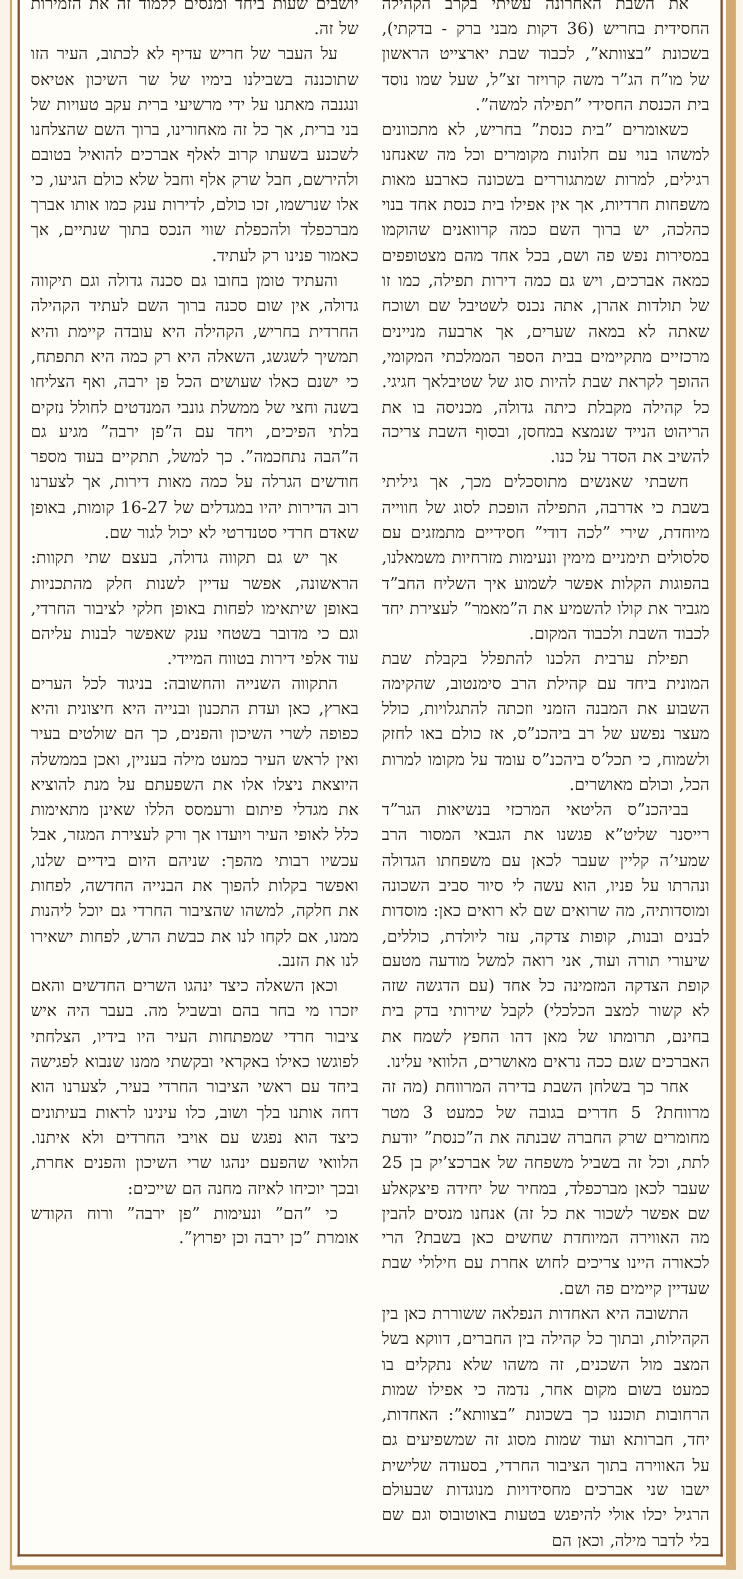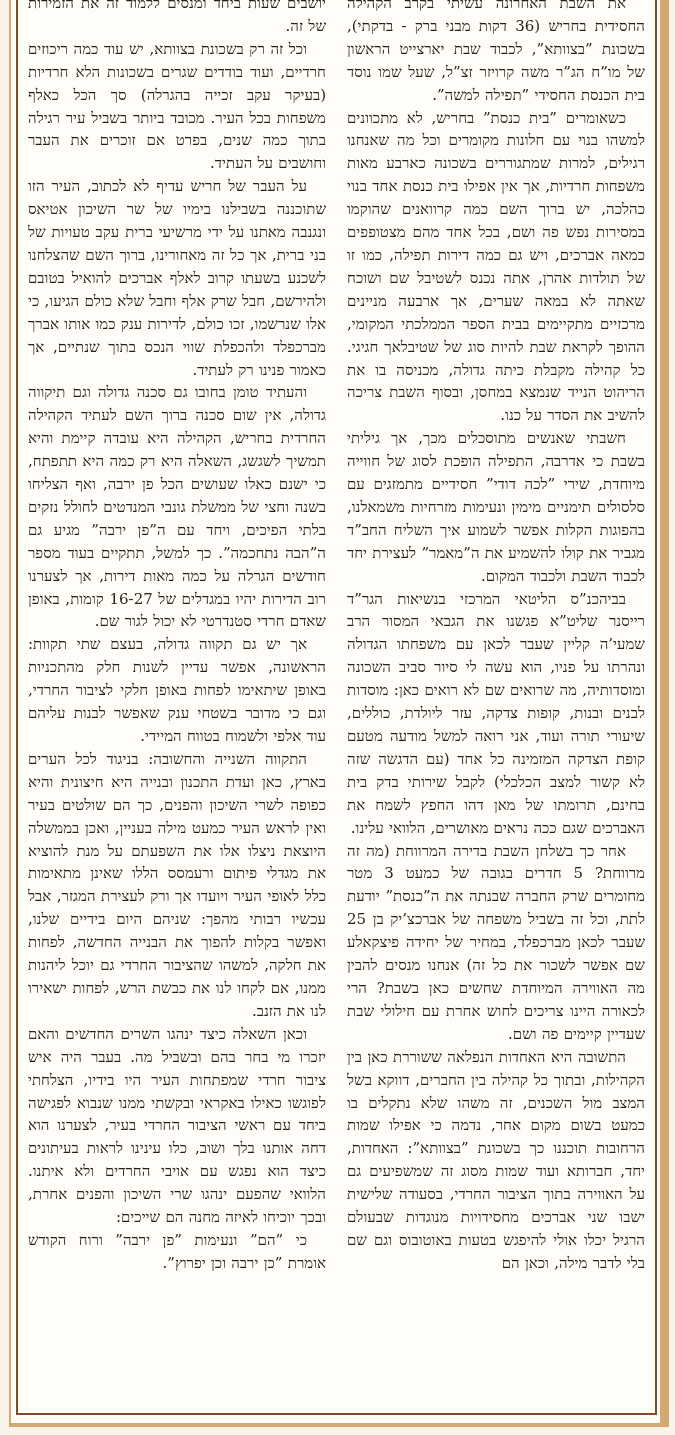--- a/index.html
+++ b/index.html
@@ -70,29 +70,29 @@
 <body>
 
 <div class="page">
   <div class="frame-outer"></div>
   <div class="frame-inner">
     <div class="columns">
       <div class="column" id="col-right">
           <p class="para indent">את השבת האחרונה עשיתי בקרב הקהילה החסידית בחריש (36 דקות מבני ברק - בדקתי), בשכונת ”בצוותא”, לכבוד שבת יארצייט הראשון של מו”ח הג”ר משה קרויזר זצ”ל, שעל שמו נוסד בית הכנסת החסידי ”תפילה למשה”.</p>
           <p class="para indent">כשאומרים ”בית כנסת” בחריש, לא מתכוונים למשהו בנוי עם חלונות מקומרים וכל מה שאנחנו רגילים, למרות שמתגוררים בשכונה כארבע מאות משפחות חרדיות, אך אין אפילו בית כנסת אחד בנוי כהלכה, יש ברוך השם כמה קרוואנים שהוקמו במסירות נפש פה ושם, בכל אחד מהם מצטופפים כמאה אברכים, ויש גם כמה דירות תפילה, כמו זו של תולדות אהרן, אתה נכנס לשטיבל שם ושוכח שאתה לא במאה שערים, אך ארבעה מניינים מרכזיים מתקיימים בבית הספר הממלכתי המקומי, ההופך לקראת שבת להיות סוג של שטיבלאך חגיגי. כל קהילה מקבלת כיתה גדולה, מכניסה בו את הריהוט הנייד שנמצא במחסן, ובסוף השבת צריכה להשיב את הסדר על כנו.</p>
           <p class="para indent">חשבתי שאנשים מתוסכלים מכך, אך גיליתי בשבת כי אדרבה, התפילה הופכת לסוג של חווייה מיוחדת, שירי ”לכה דודי” חסידיים מתמזגים עם סלסולים תימניים מימין ונעימות מזרחיות משמאלנו, בהפוגות הקלות אפשר לשמוע איך השליח החב”ד מגביר את קולו להשמיע את ה”מאמר” לעצירת יחד לכבוד השבת ולכבוד המקום.</p>
+          <p class="para indent">תפילת ערבית הלכנו להתפלל בקבלת שבת המונית ביחד עם קהילת הרב סימנטוב, שהקימה השבוע את המבנה הזמני וזכתה להתגלויות, כולל מעצר נפשע של רב ביהכנ”ס, אז כולם באו לחזק ולשמוח, כי תכל’ס ביהכנ”ס עומד על מקומו למרות הכל, וכולם מאושרים.</p>
           <p class="para indent">בביהכנ”ס הליטאי המרכזי בנשיאות הגר”ד רייסנר שליט”א פגשנו את הגבאי המסור הרב שמעי’ה קליין שעבר לכאן עם משפחתו הגדולה ונהרתו על פניו, הוא עשה לי סיור סביב השכונה ומוסדותיה, מה שרואים שם לא רואים כאן: מוסדות לבנים ובנות, קופות צדקה, עזר ליולדת, כוללים, שיעורי תורה ועוד, אני רואה למשל מודעה מטעם קופת הצדקה המזמינה כל אחד (עם הדגשה שזה לא קשור למצב הכלכלי) לקבל שירותי בדק בית בחינם, תרומתו של מאן דהו החפץ לשמח את האברכים שגם ככה נראים מאושרים, הלוואי עלינו.</p>
           <p class="para indent">אחר כך בשלחן השבת בדירה המרווחת (מה זה מרווחת? 5 חדרים בגובה של כמעט 3 מטר מחומרים שרק החברה שבנתה את ה”כנסת” יודעת לתת, וכל זה בשביל משפחה של אברכצ’יק בן 25 שעבר לכאן מברכפלד, במחיר של יחידה פיצקאלע שם אפשר לשכור את כל זה) אנחנו מנסים להבין מה האווירה המיוחדת שחשים כאן בשבת? הרי לכאורה היינו צריכים לחוש אחרת עם חילולי שבת שעדיין קיימים פה ושם.</p>
           <p class="para indent">התשובה היא האחדות הנפלאה ששוררת כאן בין הקהילות, ובתוך כל קהילה בין החברים, דווקא בשל המצב מול השכנים, זה משהו שלא נתקלים בו כמעט בשום מקום אחר, נדמה כי אפילו שמות הרחובות תוכננו כך בשכונת ”בצוותא”: האחדות, יחד, חברותא ועוד שמות מסוג זה שמשפיעים גם על האווירה בתוך הציבור החרדי, בסעודה שלישית ישבו שני אברכים מחסידויות מנוגדות שבעולם הרגיל יכלו אולי להיפגש בטעות באוטובוס וגם שם בלי לדבר מילה, וכאן הם</p>
         </div>
       <div class="column" id="col-left">
           <p class="para">יושבים שעות ביחד ומנסים ללמוד זה את הזמירות של זה.</p>
-          <p class="para indent">וכל זה רק בשכונת בצוותא, יש עוד כמה ריכוזים חרדיים, ועוד בודדים שגרים בשכונות הלא חרדיות (בעיקר עקב זכייה בהגרלה) סך הכל כאלף משפחות בכל העיר. מכובד ביותר בשביל עיר רגילה בתוך כמה שנים, בפרט אם זוכרים את העבר וחושבים על העתיד.</p>
           <p class="para indent">על העבר של חריש עדיף לא לכתוב, העיר הזו שתוכננה בשבילנו בימיו של שר השיכון אטיאס ונגנבה מאתנו על ידי מרשיעי ברית עקב טעויות של בני ברית, אך כל זה מאחורינו, ברוך השם שהצלחנו לשכנע בשעתו קרוב לאלף אברכים להואיל בטובם ולהירשם, חבל שרק אלף וחבל שלא כולם הגיעו, כי אלו שנרשמו, זכו כולם, לדירות ענק כמו אותו אברך מברכפלד ולהכפלת שווי הנכס בתוך שנתיים, אך כאמור פנינו רק לעתיד.</p>
           <p class="para indent">והעתיד טומן בחובו גם סכנה גדולה וגם תיקווה גדולה, אין שום סכנה ברוך השם לעתיד הקהילה החרדית בחריש, הקהילה היא עובדה קיימת והיא תמשיך לשגשג, השאלה היא רק כמה היא תתפתח, כי ישנם כאלו שעושים הכל פן ירבה, ואף הצליחו בשנה וחצי של ממשלת גונבי המנדטים לחולל נזקים בלתי הפיכים, ויחד עם ה”פן ירבה” מגיע גם ה”הבה נתחכמה”. כך למשל, תתקיים בעוד מספר חודשים הגרלה על כמה מאות דירות, אך לצערנו רוב הדירות יהיו במגדלים של 16-27 קומות, באופן שאדם חרדי סטנדרטי לא יכול לגור שם.</p>
-          <p class="para indent">אך יש גם תקווה גדולה, בעצם שתי תקוות: הראשונה, אפשר עדיין לשנות חלק מהתכניות באופן שיתאימו לפחות באופן חלקי לציבור החרדי, וגם כי מדובר בשטחי ענק שאפשר לבנות עליהם עוד אלפי ולשמוח בטווח המיידי.</p>
+          <p class="para indent">אך יש גם תקווה גדולה, בעצם שתי תקוות: הראשונה, אפשר עדיין לשנות חלק מהתכניות באופן שיתאימו לפחות באופן חלקי לציבור החרדי, וגם כי מדובר בשטחי ענק שאפשר לבנות עליהם עוד אלפי דירות בטווח המיידי.</p>
           <p class="para indent">התקווה השנייה והחשובה: בניגוד לכל הערים בארץ, כאן ועדת התכנון ובנייה היא חיצונית והיא כפופה לשרי השיכון והפנים, כך הם שולטים בעיר ואין לראש העיר כמעט מילה בעניין, ואכן בממשלה היוצאת ניצלו אלו את השפעתם על מנת להוציא את מגדלי פיתום ורעמסס הללו שאינן מתאימות כלל לאופי העיר ויועדו אך ורק לעצירת המגזר, אבל עכשיו רבותי מהפך: שניהם היום בידיים שלנו, ואפשר בקלות להפוך את הבנייה החדשה, לפחות את חלקה, למשהו שהציבור החרדי גם יוכל ליהנות ממנו, אם לקחו לנו את כבשת הרש, לפחות ישאירו לנו את הזנב.</p>
           <p class="para indent">וכאן השאלה כיצד ינהגו השרים החדשים והאם יזכרו מי בחר בהם ובשביל מה. בעבר היה איש ציבור חרדי שמפתחות העיר היו בידיו, הצלחתי לפוגשו כאילו באקראי ובקשתי ממנו שנבוא לפגישה ביחד עם ראשי הציבור החרדי בעיר, לצערנו הוא דחה אותנו בלך ושוב, כלו עינינו לראות בעיתונים כיצד הוא נפגש עם אויבי החרדים ולא איתנו. הלוואי שהפעם ינהגו שרי השיכון והפנים אחרת, ובכך יוכיחו לאיזה מחנה הם שייכים:</p>
           <p class="para indent">כי ”הם” ונעימות ”פן ירבה” ורוח הקודש אומרת ”כן ירבה וכן יפרוץ”.</p>
         </div>
     </div>
   </div>
 </div>
 
 </body></html>

